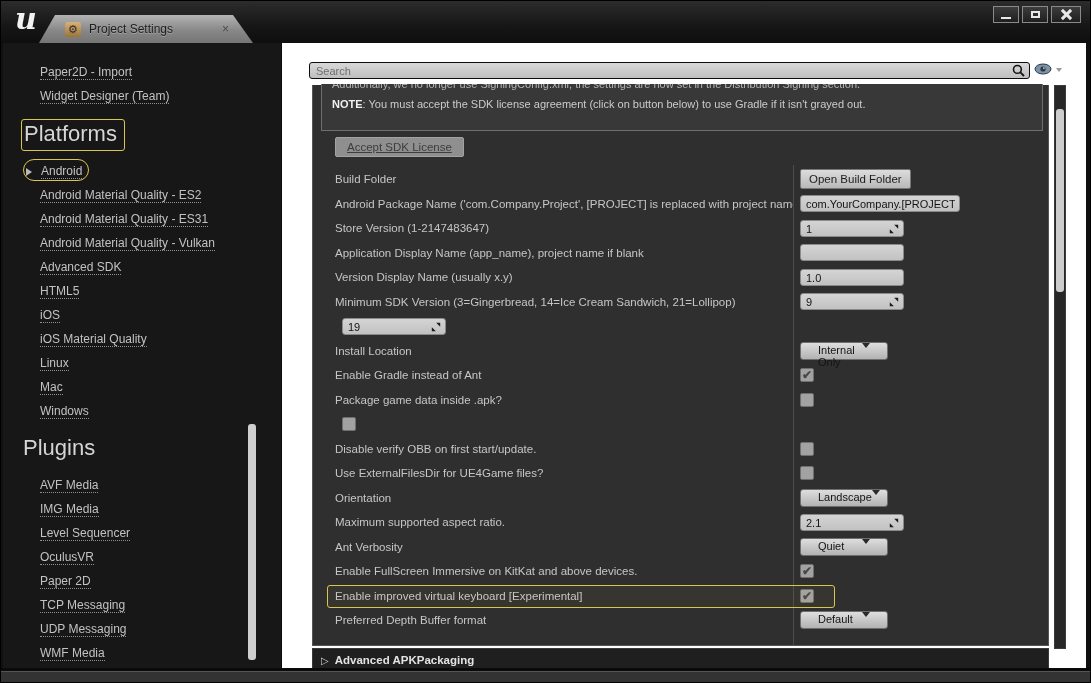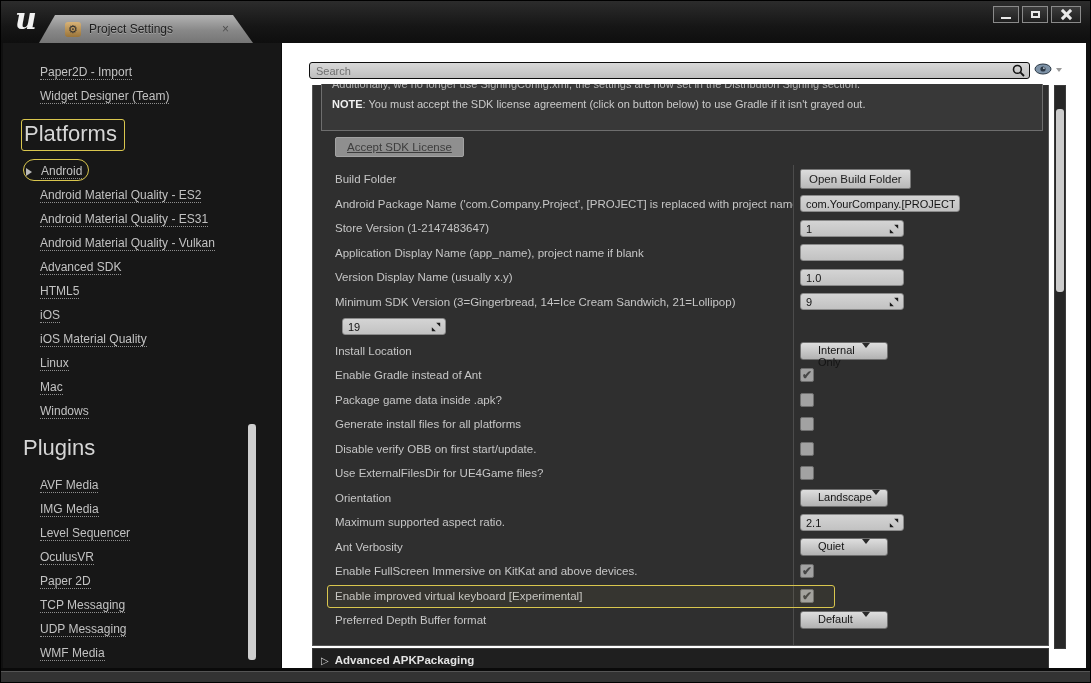--- a/index.html
+++ b/index.html
@@ -268,21 +268,20 @@
               <div class="cb">✔</div>
             </span>
           </div>
           <div class="row">
             <span class="rlabel">Package game data inside .apk?</span>
             <span class="rval">
               <div class="cb"></div>
             </span>
           </div>
           <div class="row">
-            <span class="rlabel">Generate install files for all platforms</span>
             <span class="rval">
               <div class="cb"></div>
             </span>
           </div>
           <div class="row">
             <span class="rlabel">Disable verify OBB on first start/update.</span>
             <span class="rval">
               <div class="cb"></div>
             </span>
           </div>

